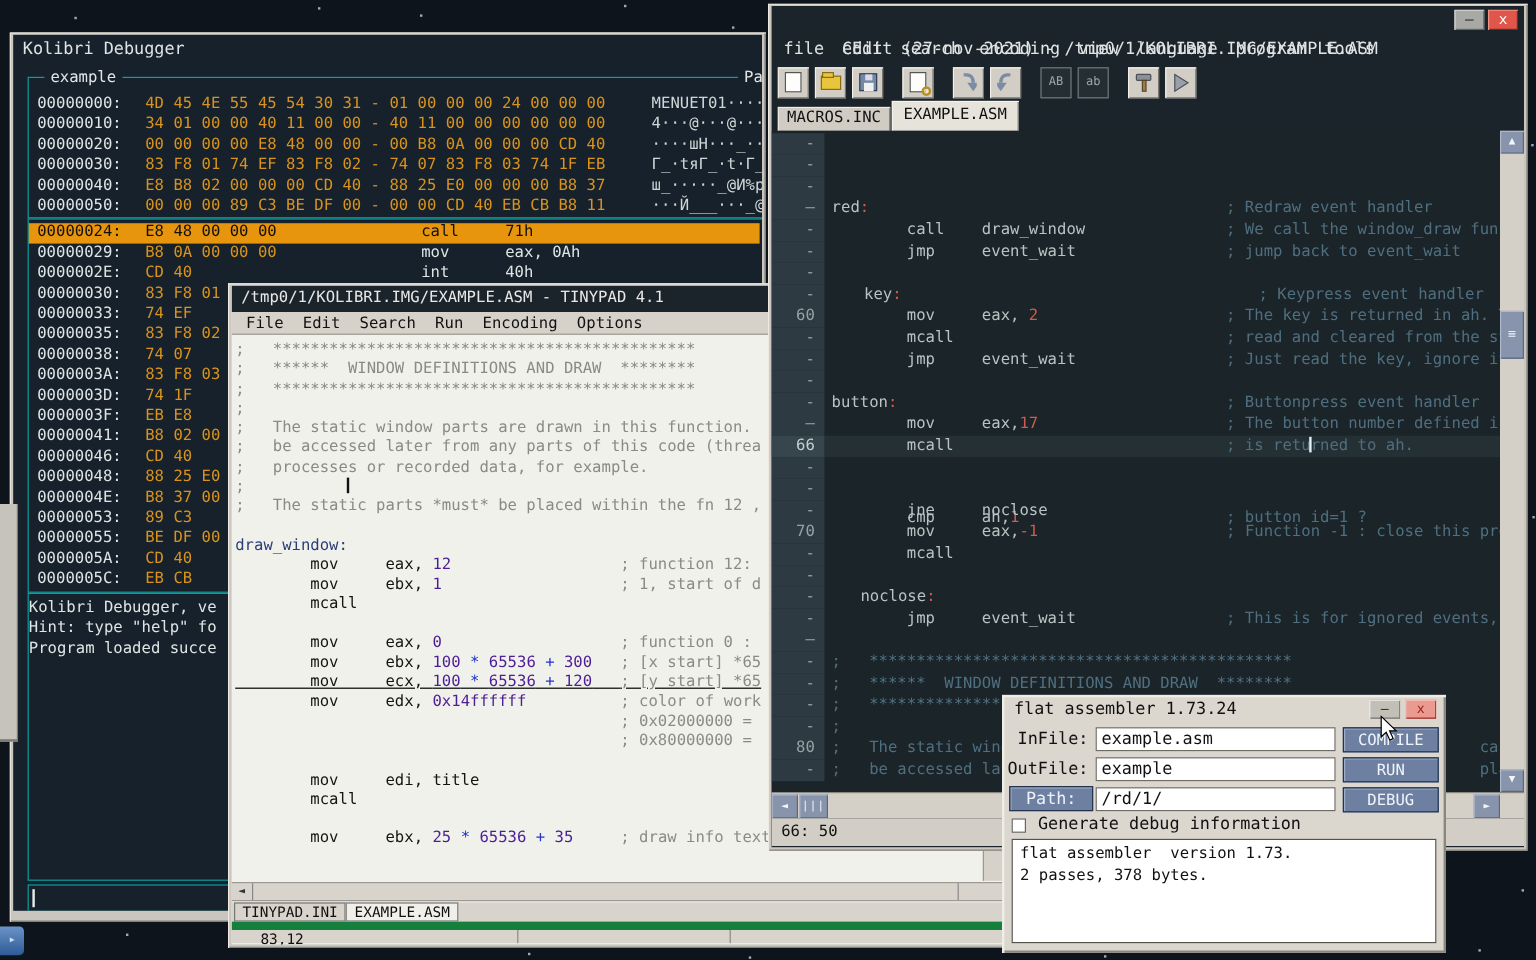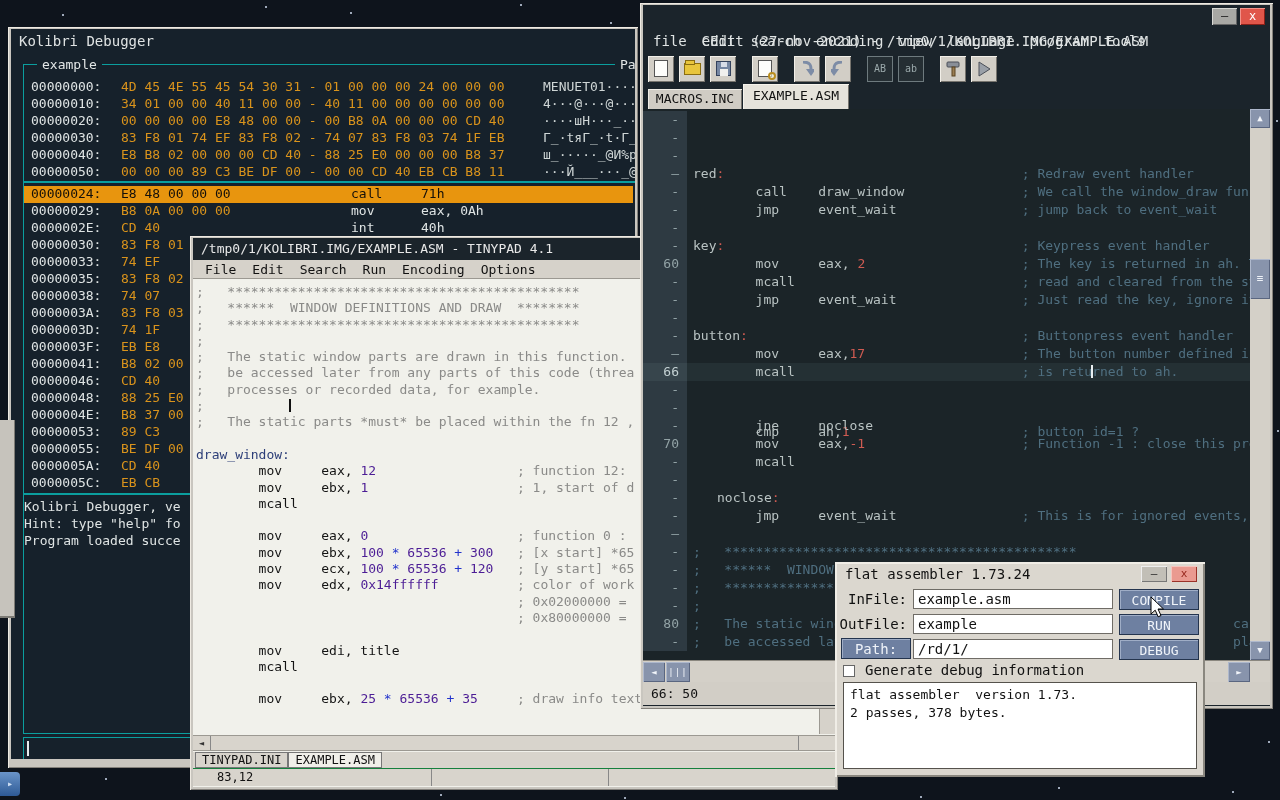--- a/index.html
+++ b/index.html
@@ -51,21 +51,21 @@
   #tp-vthumb { position:absolute; left:1px; right:1px; top:0; height:60px; background:#8894ac; }
   #tp-hscroll { position:absolute; left:0; right:0; top:497px; height:16px; background:#d8d4cc;
     border-top:1px solid #9c9992; border-bottom:1px solid #9c9992; }
   #tp-hbtn { position:absolute; left:0; top:0; width:18px; height:14px; border-right:1px solid #888;
     color:#333; font-size:9px; text-align:center; line-height:14px; }
   #tp-hsep { position:absolute; left:605px; top:0; width:1px; height:14px; background:#888; }
   #tp-tabs { position:absolute; left:0; right:0; top:514px; height:16px; background:#d8d4cc; display:flex; padding-left:2px; }
   .tp-tab { border:1px solid #777; font-size:12px; padding:0 6px; height:16px; line-height:14px; color:#111; background:#d8d4cc; }
   .tp-tab.active { background:#f0efe9; }
   #tp-status { position:absolute; left:0; right:0; top:530px; height:18px; background:#d8d4cc;
-    border-top:1px solid #15803d; font-size:12px; color:#111; line-height:17px; }
+    border-top:7px solid #15803d; font-size:12px; color:#111; line-height:17px; }
   #tp-status .cellval { position:absolute; left:24px; }
   .tp-sep1 { position:absolute; left:238px; top:0; width:1px; height:100%; background:#888; }
   .tp-sep2 { position:absolute; left:415px; top:0; width:1px; height:100%; background:#888; }
 
   
   #cedit { left:640px; top:3px; width:633px; height:706px; z-index:4; }
   #ce-in { position:absolute; left:3px; right:3px; top:2px; bottom:3px; background:#1b242b; overflow:hidden; }
   .ce-title { height:24px; line-height:24px; padding-left:8px; color:#dfe3e3; font-size:14px; white-space:pre; position:relative; }
   .ce-btn { position:absolute; top:3px; width:25px; height:17px; text-align:center; line-height:16px; font-size:12px; }
   #ce-min { right:33px; background:#a8a8a4; color:#222; box-shadow:inset 1px 1px 0 #d8d8d4, inset -1px -1px 0 #666; }
@@ -107,21 +107,21 @@
   #ce-vthumb { position:absolute; left:0; top:150px; width:20px; height:40px; background:#8894ac;
     color:#eef2f8; text-align:center; line-height:40px; font-size:11px; }
   #ce-hscroll { position:absolute; left:0; right:0; top:655px; height:22px; background:#d4d0c8; border-top:1px solid #8a877f; }
   .hbtn { position:absolute; top:1px; height:20px; background:#8894ac; color:#f2f5fa; font-size:9px;
     text-align:center; line-height:20px; box-shadow:inset 1px 1px 0 #aeb8cc, inset -1px -1px 0 #5a6680; }
   #ce-hleft { left:0; width:22px; } #ce-hgrip { left:23px; width:24px; letter-spacing:1px; } #ce-hright { right:20px; width:22px; }
   #ce-status { position:absolute; left:0; right:0; top:677px; height:23px; background:#d2cec6;
     color:#111; font-size:13px; line-height:23px; padding-left:8px; }
 
   
-  #fasm { left:835px; top:562px; width:370px; height:215px; z-index:5; background:#dbd7cf;
+  #fasm { left:835px; top:579px; width:370px; height:215px; z-index:5; background:#dbd7cf;
     box-shadow:inset 2px 2px 0 #f0ede6, inset -2px -2px 0 #8a877f; position:absolute;padding-left:24px; }
   #fasm-title { position:absolute; left:10px; top:4px; font-size:14px; color:#111; }
   .f-btn { position:absolute; top:4px; width:26px; height:16px; text-align:center; line-height:15px; font-size:11px; }
   #f-min { left:306px; background:#c2bfb7; color:#222; box-shadow:inset 1px 1px 0 #eee, inset -1px -1px 0 #777; }
   #f-close { left:336px; background:#ea9a90; color:#932318; box-shadow:inset 1px 1px 0 #f7c4bd, inset -1px -1px 0 #9a3228; }
   .f-label { position:absolute; left:2px; width:70px; text-align:right; font-size:14px; color:#111; }
   .f-input { position:absolute; left:78px; width:200px; height:20px; background:#fff; border:1px solid #6f6c66;
     font-family:"DejaVu Sans Mono",monospace; font-size:14px; padding:0 4px; color:#111; }
   .f-act { position:absolute; left:284px; width:80px; height:21px; background:#6e80a1; color:#f0f4fa;
     font-size:13px; text-align:center; line-height:21px; border:1px solid #24344e;
@@ -212,21 +212,21 @@
         <div class="tl"><span style="white-space: pre;"><span class="ts-c">;           </span><span class="ts-k"></span></span></div>
         <div class="tl"><span style="white-space: pre;"><span class="ts-c">;   The static parts *must* be placed within the fn 12 ,</span></span></div>
         <div class="tl"><span style="white-space: pre;"></span></div>
         <div class="tl"><span style="white-space: pre;"><span class="ts-l">draw_window:</span></span></div>
         <div class="tl"><span style="white-space: pre;"><span class="ts-p">        mov     eax, </span><span class="ts-g">12</span><span class="ts-p">                  </span><span class="ts-c">; function 12:</span></span></div>
         <div class="tl"><span style="white-space: pre;"><span class="ts-p">        mov     ebx, </span><span class="ts-g">1</span><span class="ts-p">                   </span><span class="ts-c">; 1, start of d</span></span></div>
         <div class="tl"><span style="white-space: pre;"><span class="ts-p">        mcall</span></span></div>
         <div class="tl"><span style="white-space: pre;"></span></div>
         <div class="tl"><span style="white-space: pre;"><span class="ts-p">        mov     eax, </span><span class="ts-g">0</span><span class="ts-p">                   </span><span class="ts-c">; function 0 :</span></span></div>
         <div class="tl"><span style="white-space: pre;"><span class="ts-p">        mov     ebx, </span><span class="ts-g">100</span><span class="ts-b"> * </span><span class="ts-g">65536</span><span class="ts-b"> + </span><span class="ts-g">300</span><span class="ts-p">   </span><span class="ts-c">; [x start] *65</span></span></div>
-        <div class="tl"><span style="white-space: pre;"><span class="ts-p">        mov     ecx, </span><span class="ts-g">100</span><span class="ts-b"> * </span><span class="ts-g">65536</span><span class="ts-b"> + </span><span class="ts-g">120</span><span class="ts-p">   </span><span class="ts-c">; [y start] *65</span></span></div>
+        <div class="tl"><span style="white-space: pre; text-decoration: underline;"><span class="ts-p">        mov     ecx, </span><span class="ts-g">100</span><span class="ts-b"> * </span><span class="ts-g">65536</span><span class="ts-b"> + </span><span class="ts-g">120</span><span class="ts-p">   </span><span class="ts-c">; [y start] *65</span></span></div>
         <div class="tl"><span style="white-space: pre;"><span class="ts-p">        mov     edx, </span><span class="ts-g">0x14ffffff</span><span class="ts-p">          </span><span class="ts-c">; color of work</span></span></div>
         <div class="tl"><span style="white-space: pre;"><span class="ts-p">                                         </span><span class="ts-c">; 0x02000000 =</span></span></div>
         <div class="tl"><span style="white-space: pre;"><span class="ts-p">                                         </span><span class="ts-c">; 0x80000000 =</span></span></div>
         <div class="tl"><span style="white-space: pre;"></span></div>
         <div class="tl"><span style="white-space: pre;"><span class="ts-p">        mov     edi, title</span></span></div>
         <div class="tl"><span style="white-space: pre;"><span class="ts-p">        mcall</span></span></div>
         <div class="tl"><span style="white-space: pre;"></span></div>
         <div class="tl"><span style="white-space: pre;"><span class="ts-p">        mov     ebx, </span><span class="ts-g">25</span><span class="ts-b"> * </span><span class="ts-g">65536</span><span class="ts-b"> + </span><span class="ts-g">35</span><span class="ts-p">     </span><span class="ts-c">; draw info text with function 4</span></span></div>
       </div>
     <div id="tp-vscroll">
@@ -336,21 +336,21 @@
         <div class="cl">
           <span class="cg">-</span>
           <span class="cc" style="white-space: pre;"><span class="cs-p">        jmp     event_wait</span><span class="cs-p">                </span><span class="cs-c">; jump back to event_wait</span></span>
         </div>
         <div class="cl">
           <span class="cg">-</span>
           <span class="cc" style="white-space: pre;"></span>
         </div>
         <div class="cl">
           <span class="cg">-</span>
-          <span class="cc" style="white-space: pre;"><span class="cs-p">key</span><span class="cs-r">:</span><span class="cs-p">                                      </span><span class="cs-c">; Keypress event handler</span></span>
+          <span class="cc" style="white-space: pre; margin-left: 27px;"><span class="cs-p">key</span><span class="cs-r">:</span><span class="cs-p">                                      </span><span class="cs-c">; Keypress event handler</span></span>
         </div>
         <div class="cl">
           <span class="cg">60</span>
           <span class="cc" style="white-space: pre;"><span class="cs-p">        mov     eax, </span><span class="cs-n">2</span><span class="cs-p">                    </span><span class="cs-c">; The key is returned in ah. T</span></span>
         </div>
         <div class="cl">
           <span class="cg">-</span>
           <span class="cc" style="white-space: pre;"><span class="cs-p">        mcall</span><span class="cs-p">                             </span><span class="cs-c">; read and cleared from the sy</span></span>
         </div>
         <div class="cl">

